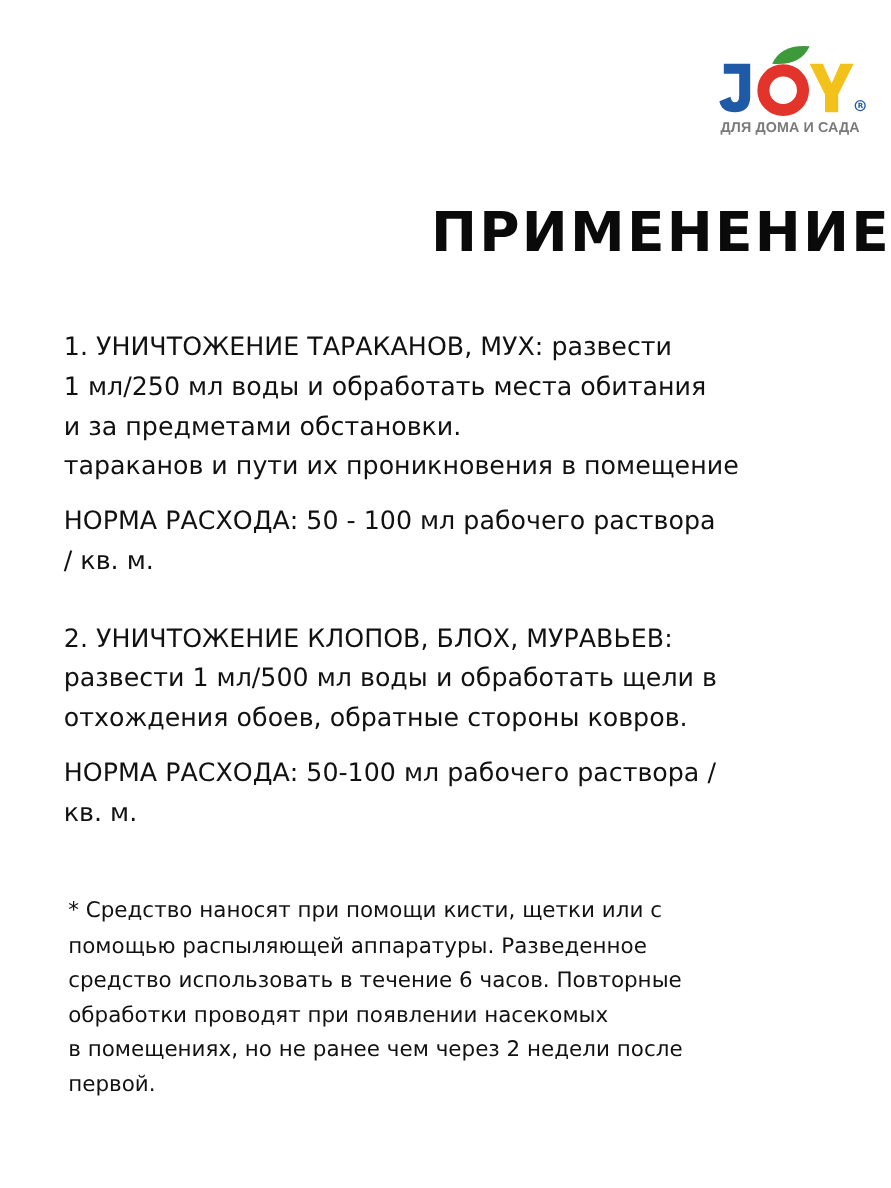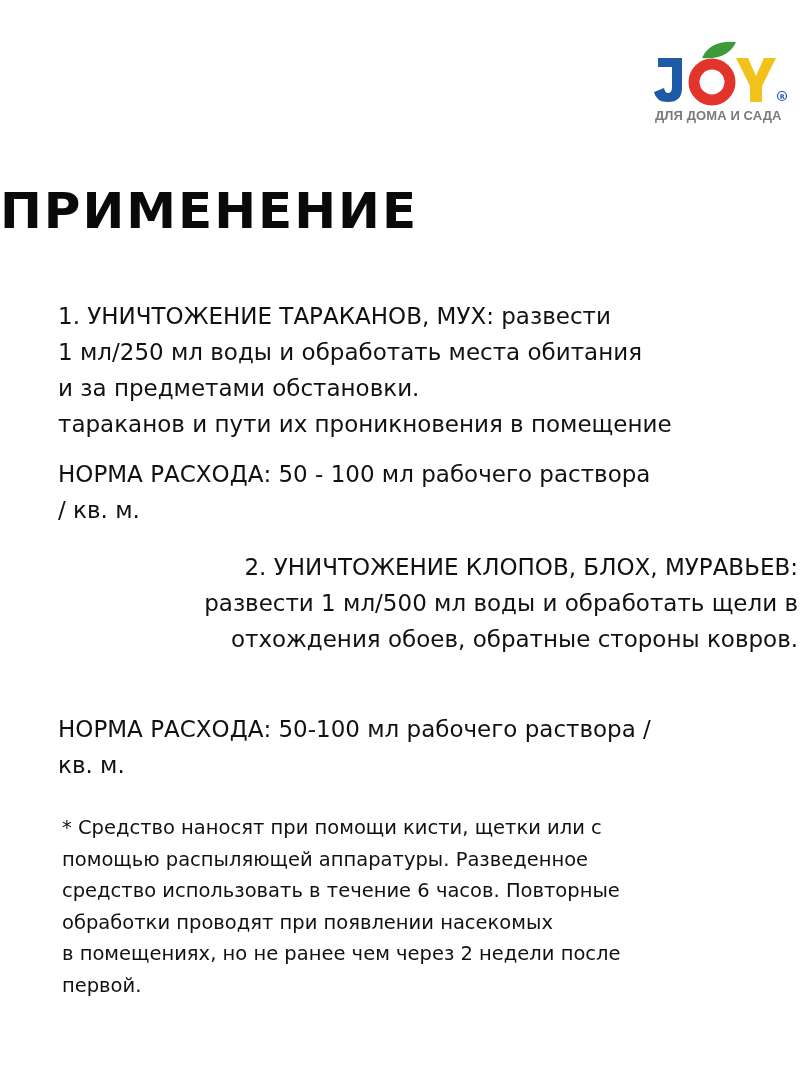--- a/index.html
+++ b/index.html
@@ -32,41 +32,41 @@
       font-size: 13px;
       letter-spacing: 0.1px;
       color: #7a7a7a;
       white-space: nowrap;
     }
     .title {
       position: absolute;
       left: 0;
       right: 0;
       top: 182px;
-      text-align: left;
+      text-align: right;
       font-family: "DejaVu Sans", sans-serif;
       font-weight: bold;
       font-size: 50px;
       letter-spacing: 2px;
       color: #0a0a0a;
     }
     .section {
       position: absolute;
       left: 58px;
       width: 740px;
       font-family: "DejaVu Sans", sans-serif;
       font-size: 23px;
       line-height: 36px;
       color: #111;
       margin-top: 12px;
     }
     .s1 { top: 286px; }
     .s1-rate { top: 444px; }
-    .s2 { top: 537px; text-align: right; }
-    .s2-rate { top: 699px; }
+    .s2 { top: 551px; }
+    .s2-rate { top: 673px; }
     .note {
       position: absolute;
       left: 62px;
       width: 700px;
       top: 812px;
       font-family: "DejaVu Sans", sans-serif;
       font-size: 19.5px;
       line-height: 31.5px;
       color: #111;
     }

